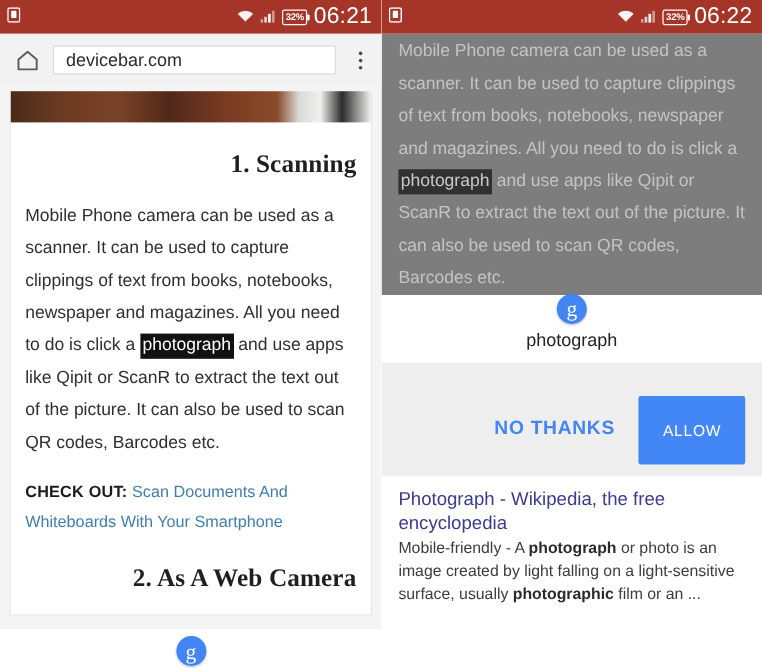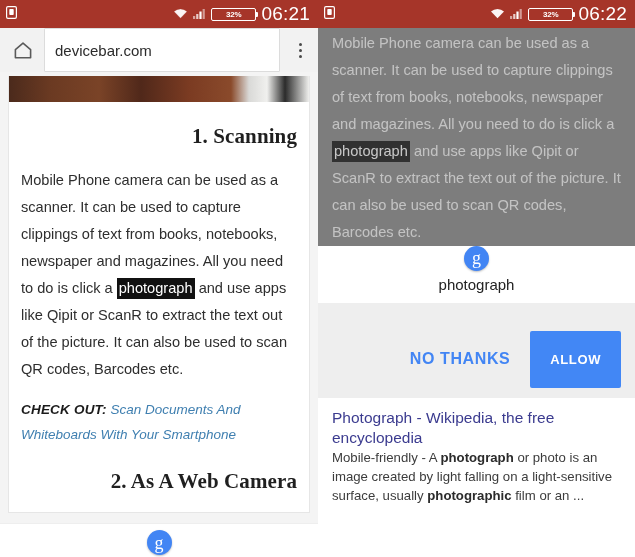--- a/index.html
+++ b/index.html
@@ -16,38 +16,38 @@
   
   .statusbar {
     height: 28px; background: #a63529; color:#fff;
     display:flex; align-items:center; padding: 0 8px 0 6px;
     font-size: 12px; position:relative; z-index:40;
   }
   .sb-left { display:flex; align-items:center; gap:4px; flex:1; }
   .sb-right { display:flex; align-items:center; gap:5px; }
   .sb-icon { display:block; }
   .batt {
-    border:1.4px solid #fff; border-radius:2px; padding:0 14px;
+    border:1.4px solid #fff; border-radius:2px; padding:0 2px;
     font-size:8px; font-weight:bold; line-height:11px; letter-spacing:-.2px;
     position:relative; color:#fff;
   }
   .batt::after{
     content:""; position:absolute; right:-3px; top:3px;
     width:2px; height:5px; background:#fff; border-radius:0 1px 1px 0;
   }
   .clock { font-size:19px; font-weight:normal; letter-spacing:.2px; }
 
   
   .toolbar {
     height: 44px; background:#f2f2f2; display:flex; align-items:center;
     padding: 0 4px 0 8px; gap:6px; position:relative; z-index:30;
   }
   .home-ico { width:30px; height:30px; display:flex; align-items:center; justify-content:center; flex:0 0 auto;}
   .urlbar {
-    flex:1; height:44px; background:#fff; border:1px solid #dcdcdc;
+    flex:1; height:24px; background:#fff; border:1px solid #dcdcdc;
     display:flex; align-items:center; padding: 0 10px;
     font-size:15px; color:#2b2b2b; border-radius:1px;
   }
   .menu-ico { width:28px; height:30px; display:flex; flex-direction:column;
     align-items:center; justify-content:center; gap:3px; flex:0 0 auto; }
   .menu-ico i { width:3px; height:3px; background:#4a4a4a; border-radius:50%; display:block;}
 
   
   .webview { position:relative; background:#f4f4f4; flex:1; overflow:hidden; }
   .card {
@@ -61,21 +61,21 @@
     filter: blur(0.4px);
   }
   h2.sect {
     font-family:"Liberation Serif", serif; font-size:21px; font-weight:bold;
     color:#1f1f1f; margin: 22px 0 18px 0; letter-spacing:.1px;text-align:right;
   }
   p.body {
     font-size:14.6px; line-height:27px; color:#2e2e2e; margin:0 0 10px 0;
   }
   .hl { background:#111; color:#fff; padding: 2px 2px 3px 2px; }
-  .checkout { font-size:13.5px; line-height:25px; margin-top: 14px; font-style: italic; }
+  .checkout { font-size:13.5px; line-height:25px; margin-top: 14px; }
   .checkout b { color:#1b1b1b; font-weight:bold; letter-spacing:.2px; }
   .checkout a { color:#3f7fb0; text-decoration:none; }
 
   
   .ttsbar {
     background:#fff; padding: 6px 0 10px 0; text-align:center;
     border-top:1px solid #eee;
   }
   .gcircle {
     width:25px; height:25px; border-radius:50%; background:#4285f4;
@@ -99,21 +99,21 @@
   }
   .infocard a { color:#4a90d9; text-decoration:none; }
   .btnrow { display:flex; justify-content:flex-end; align-items:center; gap:10px; margin-top:14px; }
   .btn-flat {
     background:transparent; border:none; color:#4285f4; font-size:16px;
     font-weight:bold; letter-spacing:.6px; padding:8px 10px; cursor:pointer;
     font-family:"Liberation Sans", sans-serif;
   }
   .btn-filled {
     background:#4287f5; border:none; color:#fff; font-size:13px;
-    font-weight:bold; letter-spacing:.6px; padding:21px 20px; cursor:pointer;
+    font-weight:normal; letter-spacing:.6px; padding:21px 20px; cursor:pointer;
     border-radius:2px; font-family:"Liberation Sans", sans-serif;
   }
   .results { background:#fff; padding: 10px 14px 0 14px; overflow:hidden; }
   .res { margin-bottom: 4px; }
   .res-title { color:#3b3b8f; font-size:15.5px; line-height:20px; }
   .res-url { color:#0a7b35; font-size:12.8px; line-height:20px; }
   .res-snip { color:#3c3c3c; font-size:13.2px; line-height:19px; }
   .res-snip b { color:#2b2b2b; }
 </style>
 </head>

